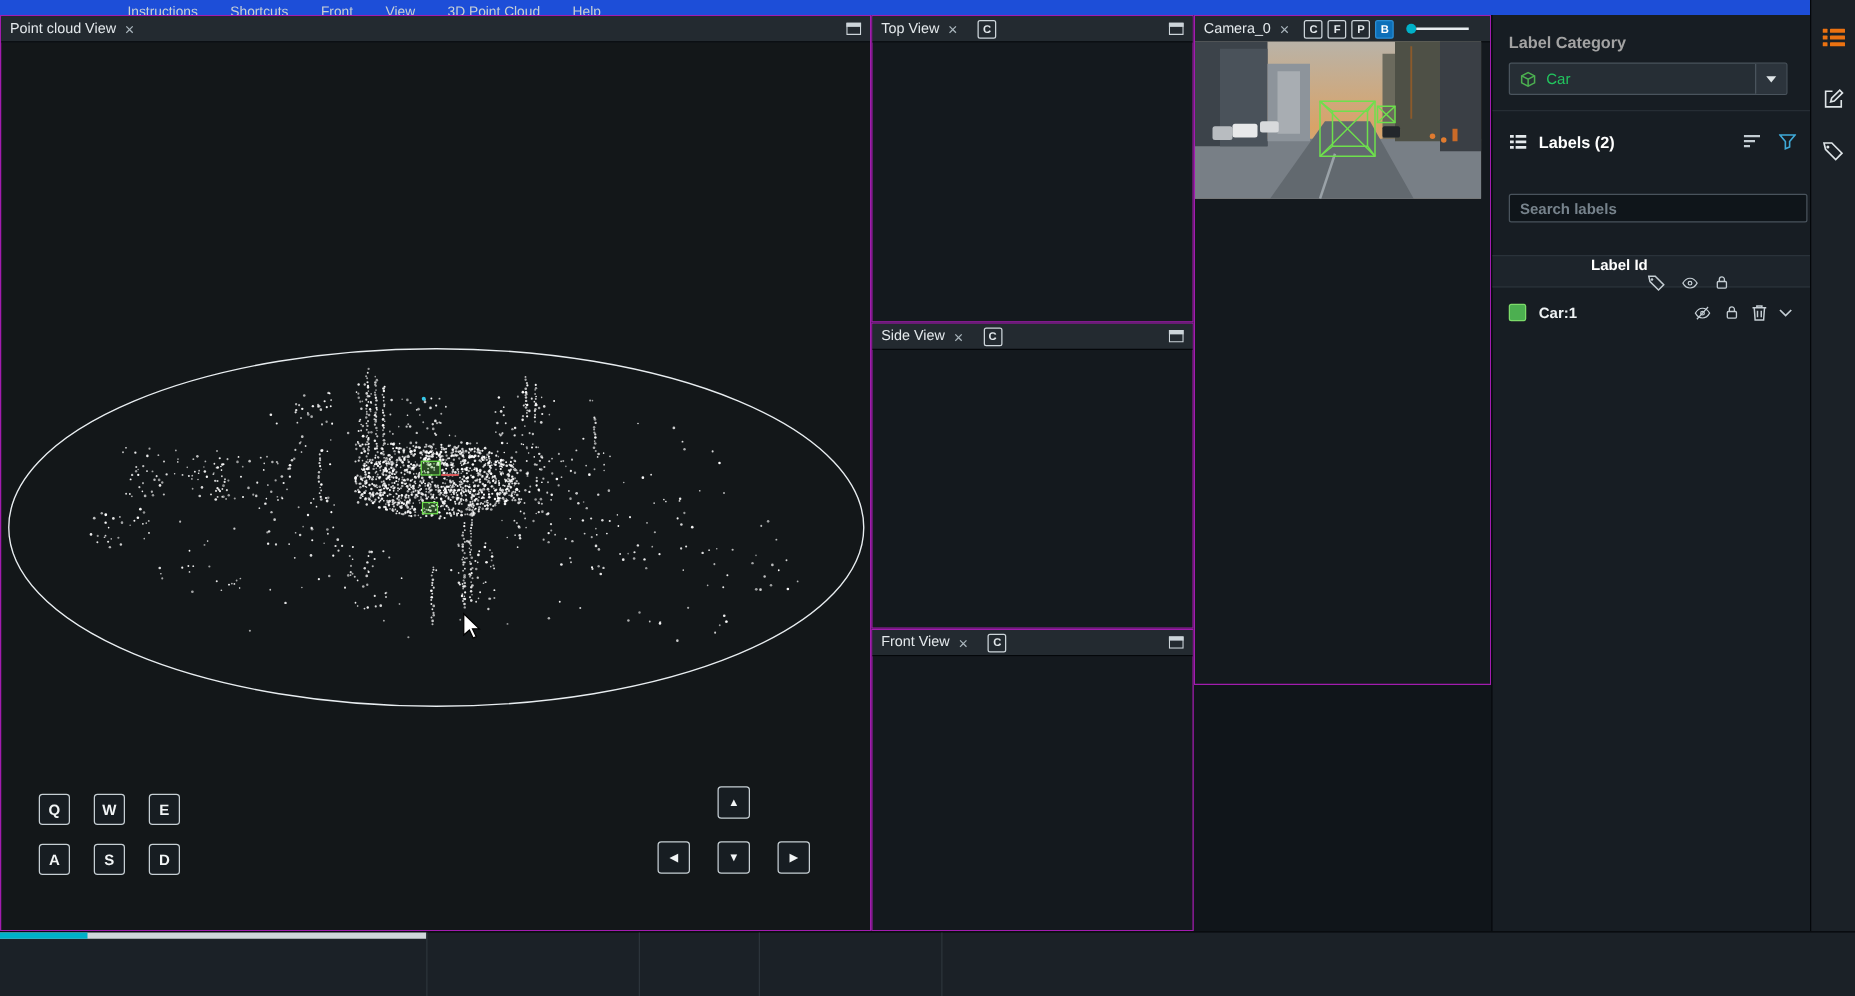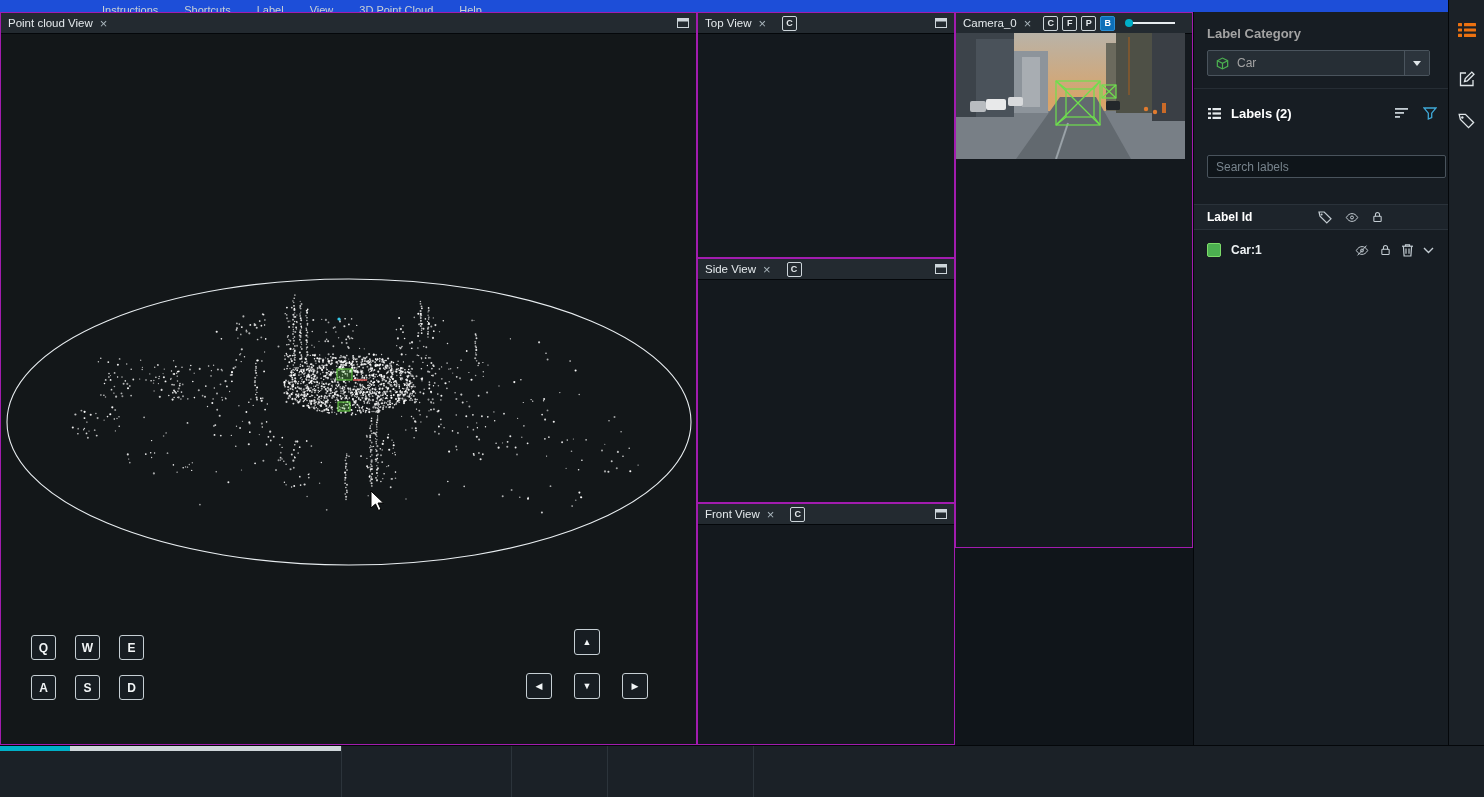--- a/index.html
+++ b/index.html
@@ -20,30 +20,30 @@
   .maxwrap{margin-left:auto;display:flex;align-items:center;}
 
   
   .keybtn{position:absolute;width:23px;height:23px;background:#171d22;border:1.5px solid #c6cfd4;border-radius:3px;color:#f2f5f6;font-size:12px;font-weight:700;display:flex;align-items:center;justify-content:center;}
   .arrowbtn{position:absolute;width:24px;height:24px;background:#171d22;border:1.5px solid #c6cfd4;border-radius:3px;color:#f2f5f6;font-size:9px;display:flex;align-items:center;justify-content:center;}
 
   
   .sidebar{position:absolute;left:1193px;top:12px;width:255px;height:733px;background:#171d23;border-left:1px solid #04070a;box-sizing:border-box;}
   .sb-heading{position:absolute;left:13px;top:14px;font-size:13px;font-weight:700;color:#a3a3a3;}
   .dropdown{position:absolute;left:13px;top:38px;width:223px;height:26px;background:#262e35;border:1px solid #4a545d;border-radius:2px;display:flex;align-items:center;box-sizing:border-box;}
-  .dd-label{font-size:12px;color:#a3a3a3;margin-left:7px;}
+  .dd-label{font-size:12px;color:#22c55e;margin-left:7px;}
   .dd-caret-box{margin-left:auto;width:24px;height:100%;border-left:1px solid #4a545d;background:#2c343c;display:flex;align-items:center;justify-content:center;}
   .caret{width:0;height:0;border-left:4.5px solid transparent;border-right:4.5px solid transparent;border-top:5.5px solid #dfe5e8;}
   .sb-divider{position:absolute;left:0;top:76px;width:100%;height:1px;background:#262d34;}
   .labels-head{position:absolute;left:13px;top:90px;width:230px;height:22px;display:flex;align-items:center;}
   .labels-head .txt{margin-left:9px;font-size:13px;font-weight:700;color:#fff;}
   .labels-head .right{margin-left:auto;display:flex;gap:14px;align-items:center;}
-  .search{position:absolute;left:13px;top:143px;width:239px;height:23px;background:#0f151a;border:1px solid #49535c;border-radius:2px;color:#e4e9ec;font-size:12px;padding:0 8px;box-sizing:border-box;outline:none;font-family:"Liberation Sans",sans-serif;}
+  .search{position:absolute;left:13px;top:143px;width:239px;height:23px;background:#0f151a;border:1px solid #49535c;border-radius:2px;color:#e4e9ec;font-size:12px;padding:0 8px;box-sizing:border-box;outline:none;font-family:"Liberation Sans",sans-serif;font-weight:bold;}
   .search::placeholder{color:#77838c;}
-  .labelid-head{position:absolute;left:0;top:192px;width:100%;height:26px;background:#1d242b;border-top:1px solid #2a323a;border-bottom:1px solid #2a323a;display:flex;align-items:center;padding:0 64px 0 13px;box-sizing:border-box;}
+  .labelid-head{position:absolute;left:0;top:192px;width:100%;height:26px;background:#1d242b;border-top:1px solid #2a323a;border-bottom:1px solid #2a323a;display:flex;align-items:center;padding:0 64px 0 13px;box-sizing:border-box;flex-direction:column;}
   .labelid-head .txt{font-size:12px;font-weight:700;color:#fff;}
   .labelid-head .icons{margin-left:auto;display:flex;gap:11px;align-items:center;}
   .label-row{position:absolute;left:0;width:100%;height:30px;display:flex;align-items:center;padding:0 14px 0 13px;box-sizing:border-box;font-weight:bold;}
   .swatch{width:12px;height:12px;background:#4caf50;border:1px solid #7ddb6a;border-radius:2px;flex:none;}
   .row-label{margin-left:10px;font-size:12px;color:#eef2f4;}
   .row-icons{margin-left:auto;display:flex;gap:9px;align-items:center;}
 
   
   .edge{position:absolute;left:1448px;top:0;width:36px;height:745px;background:#1b2127;border-left:1px solid #04070a;box-sizing:border-box;}
   .edge-btn{position:absolute;left:8px;width:20px;height:20px;display:flex;align-items:center;justify-content:center;}
@@ -58,21 +58,21 @@
   .track{height:2px;background:#e8edf0;}
 </style>
 </head>
 <body>
 
 <div class="app">
 
   <div class="menubar">
     <span>Instructions</span>
     <span>Shortcuts</span>
-    <span>Label</span>
+    <span>Front</span>
     <span>View</span>
     <span>3D Point Cloud</span>
     <span>Help</span>
   </div>
 
   <div class="panel" style="left:0;top:12px;width:697px;height:733px;background:#131719;">
     <div class="phead">
       <span class="ptitle">Point cloud View</span>
       <span class="pclose">×</span>
       <span class="maxwrap">

